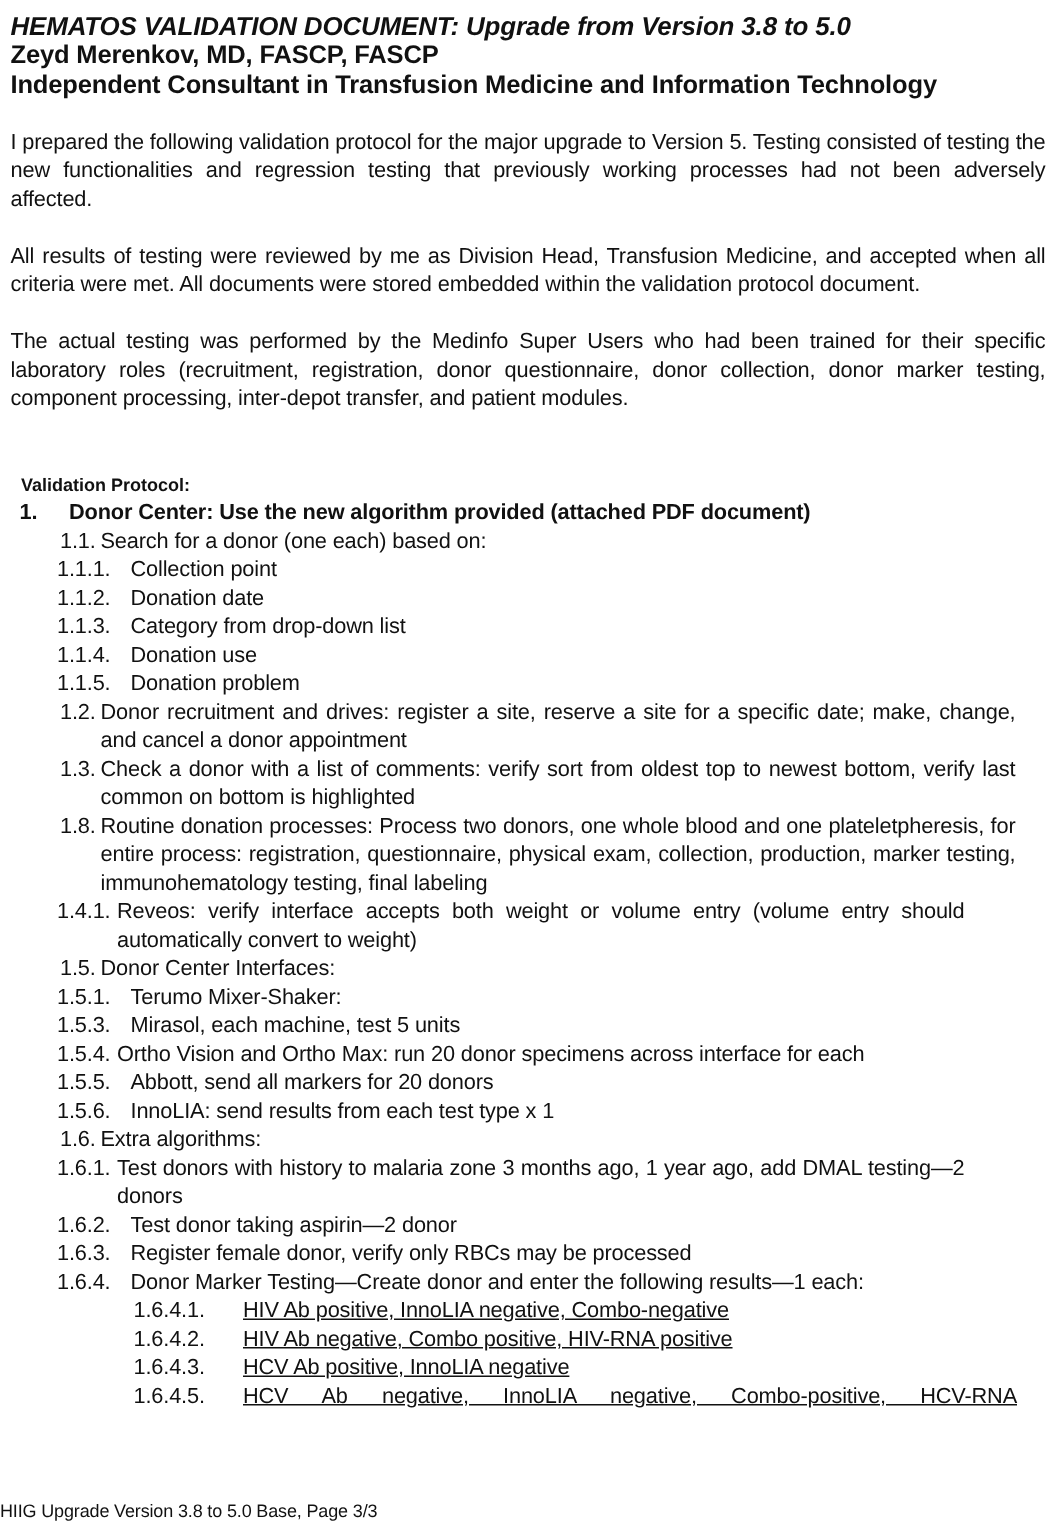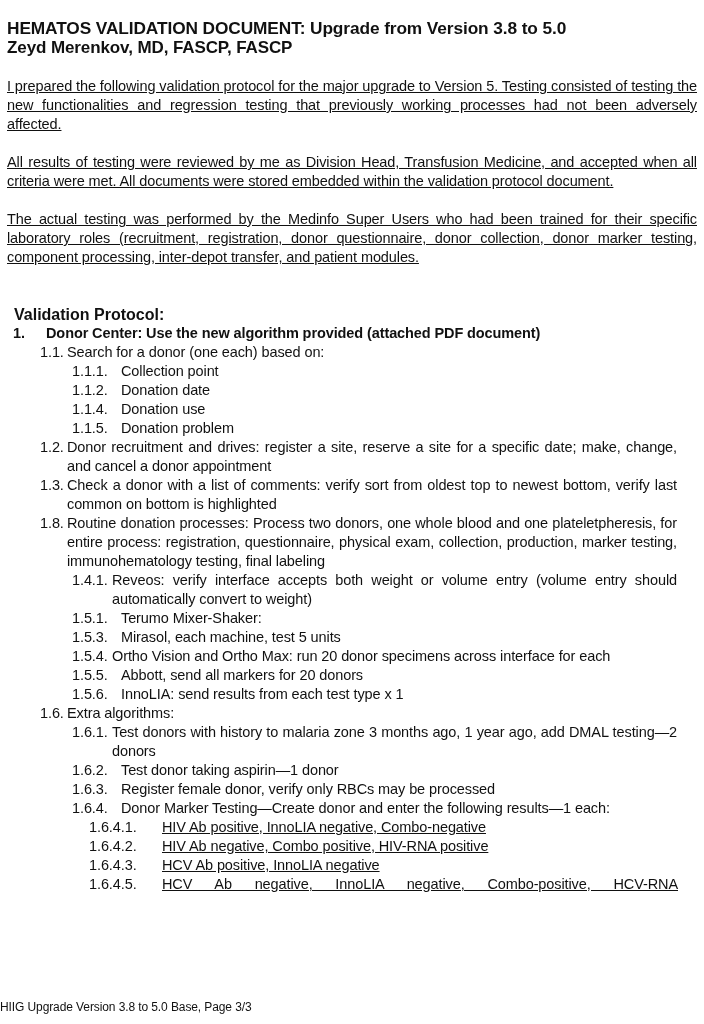--- a/index.html
+++ b/index.html
@@ -2,52 +2,53 @@
 <html><head>
   <meta charset="utf-8">
   <style>
     html, body { margin: 0; padding: 0; background: #ffffff; }
     body {
       width: 704px; height: 1024px; overflow: hidden; position: relative;
       font-family: "Liberation Sans", sans-serif; color: #111111;
     }
     .page { position: absolute; left: 7px; top: 0; width: 690px; }
     .hdr { font-weight: bold; font-size: 17px; line-height: 20px; white-space: nowrap; letter-spacing: -0.1px; }
-    .hdr.t1 { margin-top: 18px; font-size: 17.3px; }
+    .hdr.t1 { margin-top: 7px; font-size: 17.3px; font-style: italic; }
     .para {
       font-size: 14.5px; line-height: 19px; text-align: justify; text-align-last: left;
-      margin: 0; letter-spacing: -0.1px; text-decoration: underline;
+      margin: 0; letter-spacing: -0.1px;
     }
     .p1 { margin-top: 19px; }
     .p2 { margin-top: 19px; }
     .p3 { margin-top: 19px; }
-    .proto-title { font-weight: bold; font-size: 16px; line-height: 19px; margin-top: 38px; margin-left: 7px; }
+    .proto-title { font-weight: bold; font-size: 12px; line-height: 19px; margin-top: 38px; margin-left: 7px; }
     .row { position: relative; font-size: 14.5px; line-height: 19px; letter-spacing: -0.1px; }
     .row .num { position: absolute; left: 0; top: 0; white-space: nowrap; }
     .row .txt { display: block; text-align: justify; text-align-last: left; }
     .lvl0 { margin-left: 6px; font-weight: bold; }
     .lvl0 .txt { padding-left: 33px; width: 640px; }
     .lvl1 { margin-left: 33px; }
     .lvl1 .txt { padding-left: 27px; width: 610px; }
-    .lvl2 { margin-left: 65px; }
+    .lvl2 { margin-left: 31px; }
     .lvl2 .txt { padding-left: 49px; width: 565px; }
     .lvl3 { margin-left: 82px; text-decoration: underline; }
     .lvl3 .txt { padding-left: 73px; width: 516px; }
     .footer {
       position: absolute; left: 0; width: 704px; top: 1000px; text-align: left;
       font-size: 12px; line-height: 15px; letter-spacing: -0.1px;
     }
     .hang2 .txt { padding-left: 40px; text-indent: 0; }
   </style>
 </head>
 <body>
 
 <div class="page">
   <div class="hdr t1">HEMATOS VALIDATION DOCUMENT:  Upgrade from Version 3.8 to 5.0</div>
   <div class="hdr">Zeyd Merenkov, MD, FASCP, FASCP</div>
+  <div class="hdr">Independent Consultant in Transfusion Medicine and Information Technology</div>
 
   <p class="para p1">I prepared the following validation protocol for the major upgrade to Version 5.  Testing consisted of testing the new functionalities and regression testing that previously working processes had not been adversely affected.</p>
   <p class="para p3">All results of testing were reviewed by me as Division Head, Transfusion Medicine, and accepted when all criteria were met.  All documents were stored embedded within the validation protocol document.</p>
   <p class="para p2">The actual testing was performed by the Medinfo Super Users who had been trained for their specific laboratory roles (recruitment, registration, donor questionnaire, donor collection, donor marker testing, component processing, inter-depot transfer, and patient modules.</p>
 
   <div class="proto-title">Validation Protocol:</div>
 
   <div id="protocol-list">
 
     <div class="row lvl0">
@@ -60,20 +61,24 @@
       </div>
     <div class="row lvl2">
         <span class="num">1.1.1.</span>
         <span class="txt">Collection point</span>
       </div>
     <div class="row lvl2">
         <span class="num">1.1.2.</span>
         <span class="txt">Donation date</span>
       </div>
     <div class="row lvl2">
+        <span class="num">1.1.3.</span>
+        <span class="txt">Category from drop-down list</span>
+      </div>
+    <div class="row lvl2">
         <span class="num">1.1.4.</span>
         <span class="txt">Donation use</span>
       </div>
     <div class="row lvl2">
         <span class="num">1.1.5.</span>
         <span class="txt">Donation problem</span>
       </div>
     <div class="row lvl1">
         <span class="num">1.2.</span>
         <span class="txt">Donor recruitment and drives:  register a site, reserve a site for a specific date; make, change, and cancel a donor appointment</span>
@@ -82,20 +87,24 @@
         <span class="num">1.3.</span>
         <span class="txt">Check a donor with a list of comments: verify sort from oldest top to newest bottom, verify last common on bottom is highlighted</span>
       </div>
     <div class="row lvl1">
         <span class="num">1.8.</span>
         <span class="txt">Routine donation processes: Process two donors, one whole blood and one plateletpheresis, for entire process: registration, questionnaire, physical exam, collection, production, marker testing, immunohematology testing, final labeling</span>
       </div>
     <div class="row lvl2 hang2">
         <span class="num">1.4.1.</span>
         <span class="txt">Reveos: verify interface accepts both weight or volume entry (volume entry should automatically convert to weight)</span>
+      </div>
+    <div class="row lvl1">
+        <span class="num">1.5.</span>
+        <span class="txt">Donor Center Interfaces:</span>
       </div>
     <div class="row lvl2">
         <span class="num">1.5.1.</span>
         <span class="txt">Terumo Mixer-Shaker:</span>
       </div>
     <div class="row lvl2">
         <span class="num">1.5.3.</span>
         <span class="txt">Mirasol, each machine, test 5 units</span>
       </div>
     <div class="row lvl2 hang2">
@@ -113,21 +122,21 @@
     <div class="row lvl1">
         <span class="num">1.6.</span>
         <span class="txt">Extra algorithms:</span>
       </div>
     <div class="row lvl2 hang2">
         <span class="num">1.6.1.</span>
         <span class="txt">Test donors with history to malaria zone 3 months ago, 1 year ago, add DMAL testing—2 donors</span>
       </div>
     <div class="row lvl2">
         <span class="num">1.6.2.</span>
-        <span class="txt">Test donor taking aspirin—1 donor</span>
+        <span class="txt">Test donor taking aspirin—2 donor</span>
       </div>
     <div class="row lvl2">
         <span class="num">1.6.3.</span>
         <span class="txt">Register female donor, verify only RBCs may be processed</span>
       </div>
     <div class="row lvl2">
         <span class="num">1.6.4.</span>
         <span class="txt">Donor Marker Testing—Create donor and enter the following results—1 each:</span>
       </div>
     <div class="row lvl3">

